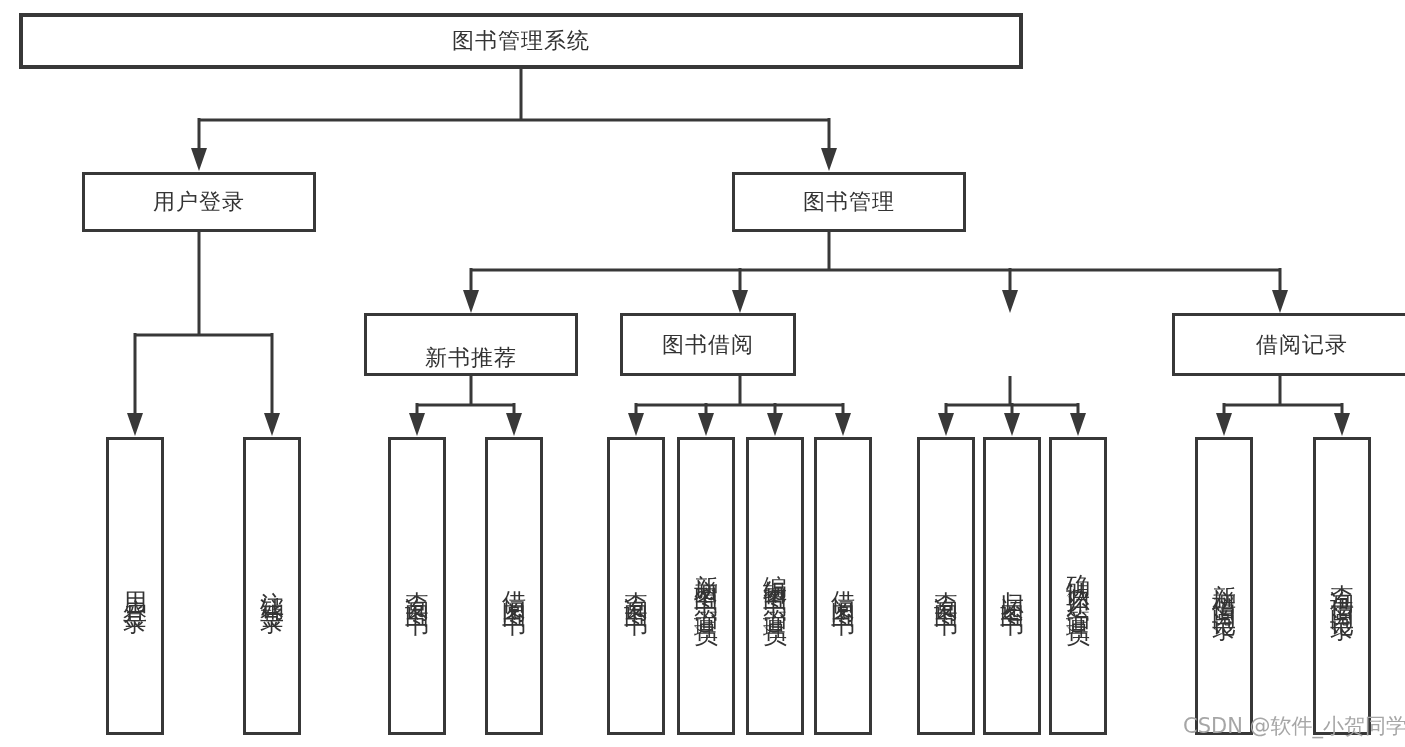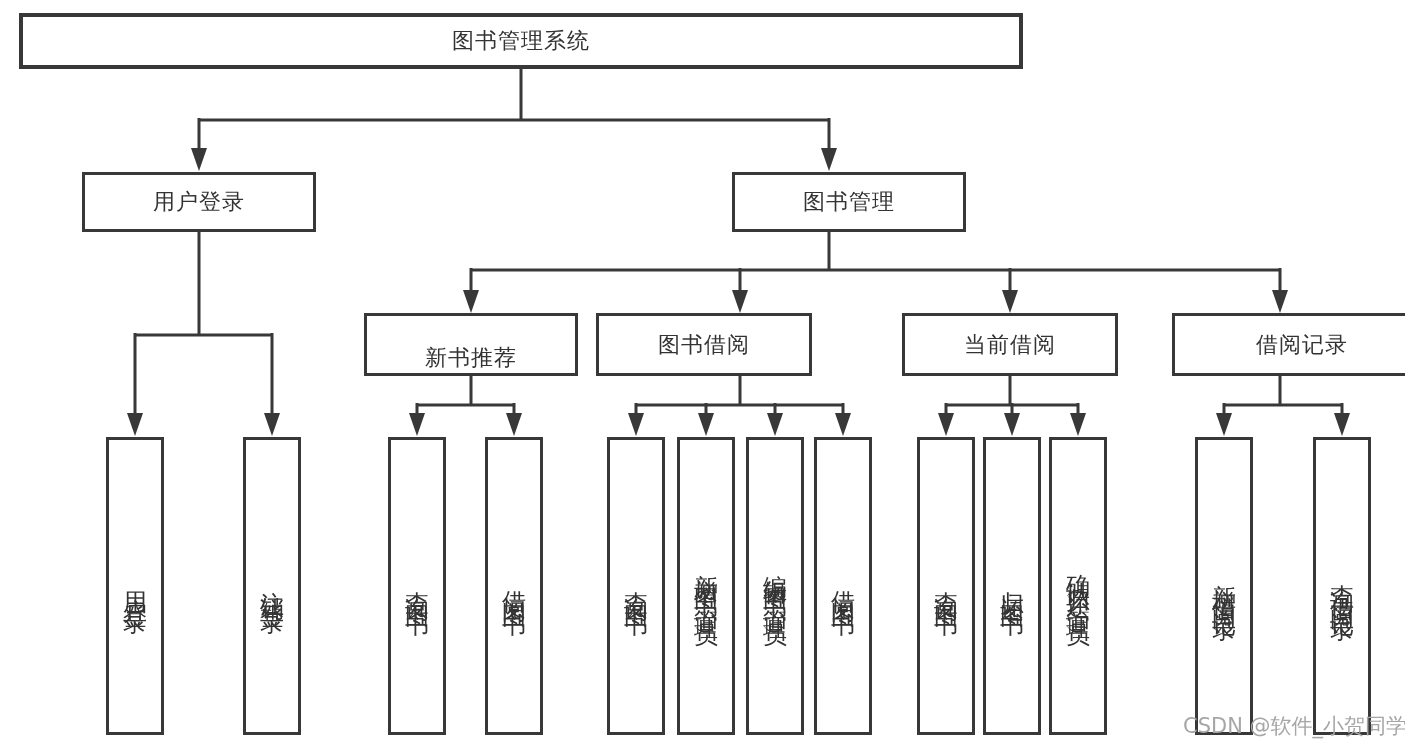--- a/index.html
+++ b/index.html
@@ -106,25 +106,22 @@
   <div class="box" style="left:82px; top:172px; width:234px; height:60px;">
     <span class="lbl">用户登录</span>
   </div>
   <div class="box" style="left:732px; top:172px; width:234px; height:60px;">
     <span class="lbl">图书管理</span>
   </div>
 
   <div class="box" style="left:364px; top:313px; width:214px; height:63px;align-items:flex-end;">
     <span class="lbl">新书推荐</span>
   </div>
-  <div class="box" style="left:596px; top:313px; width:216px; height:63px;">
+  <div class="box" style="left:620px; top:313px; width:176px; height:63px;">
     <span class="lbl">图书借阅</span>
-  </div>
-  <div class="box" style="left:902px; top:313px; width:216px; height:63px;">
-    <span class="lbl">当前借阅</span>
   </div>
   <div class="box" style="left:1172px; top:313px; width:260px; height:63px;">
     <span class="lbl">借阅记录</span>
   </div>
 
   <div class="box v" style="left:106px; top:437px; width:58px; height:298px;">
     <span class="lbl">用户登录</span>
   </div>
   <div class="box v" style="left:243px; top:437px; width:58px; height:298px;">
     <span class="lbl">注销登录</span>

